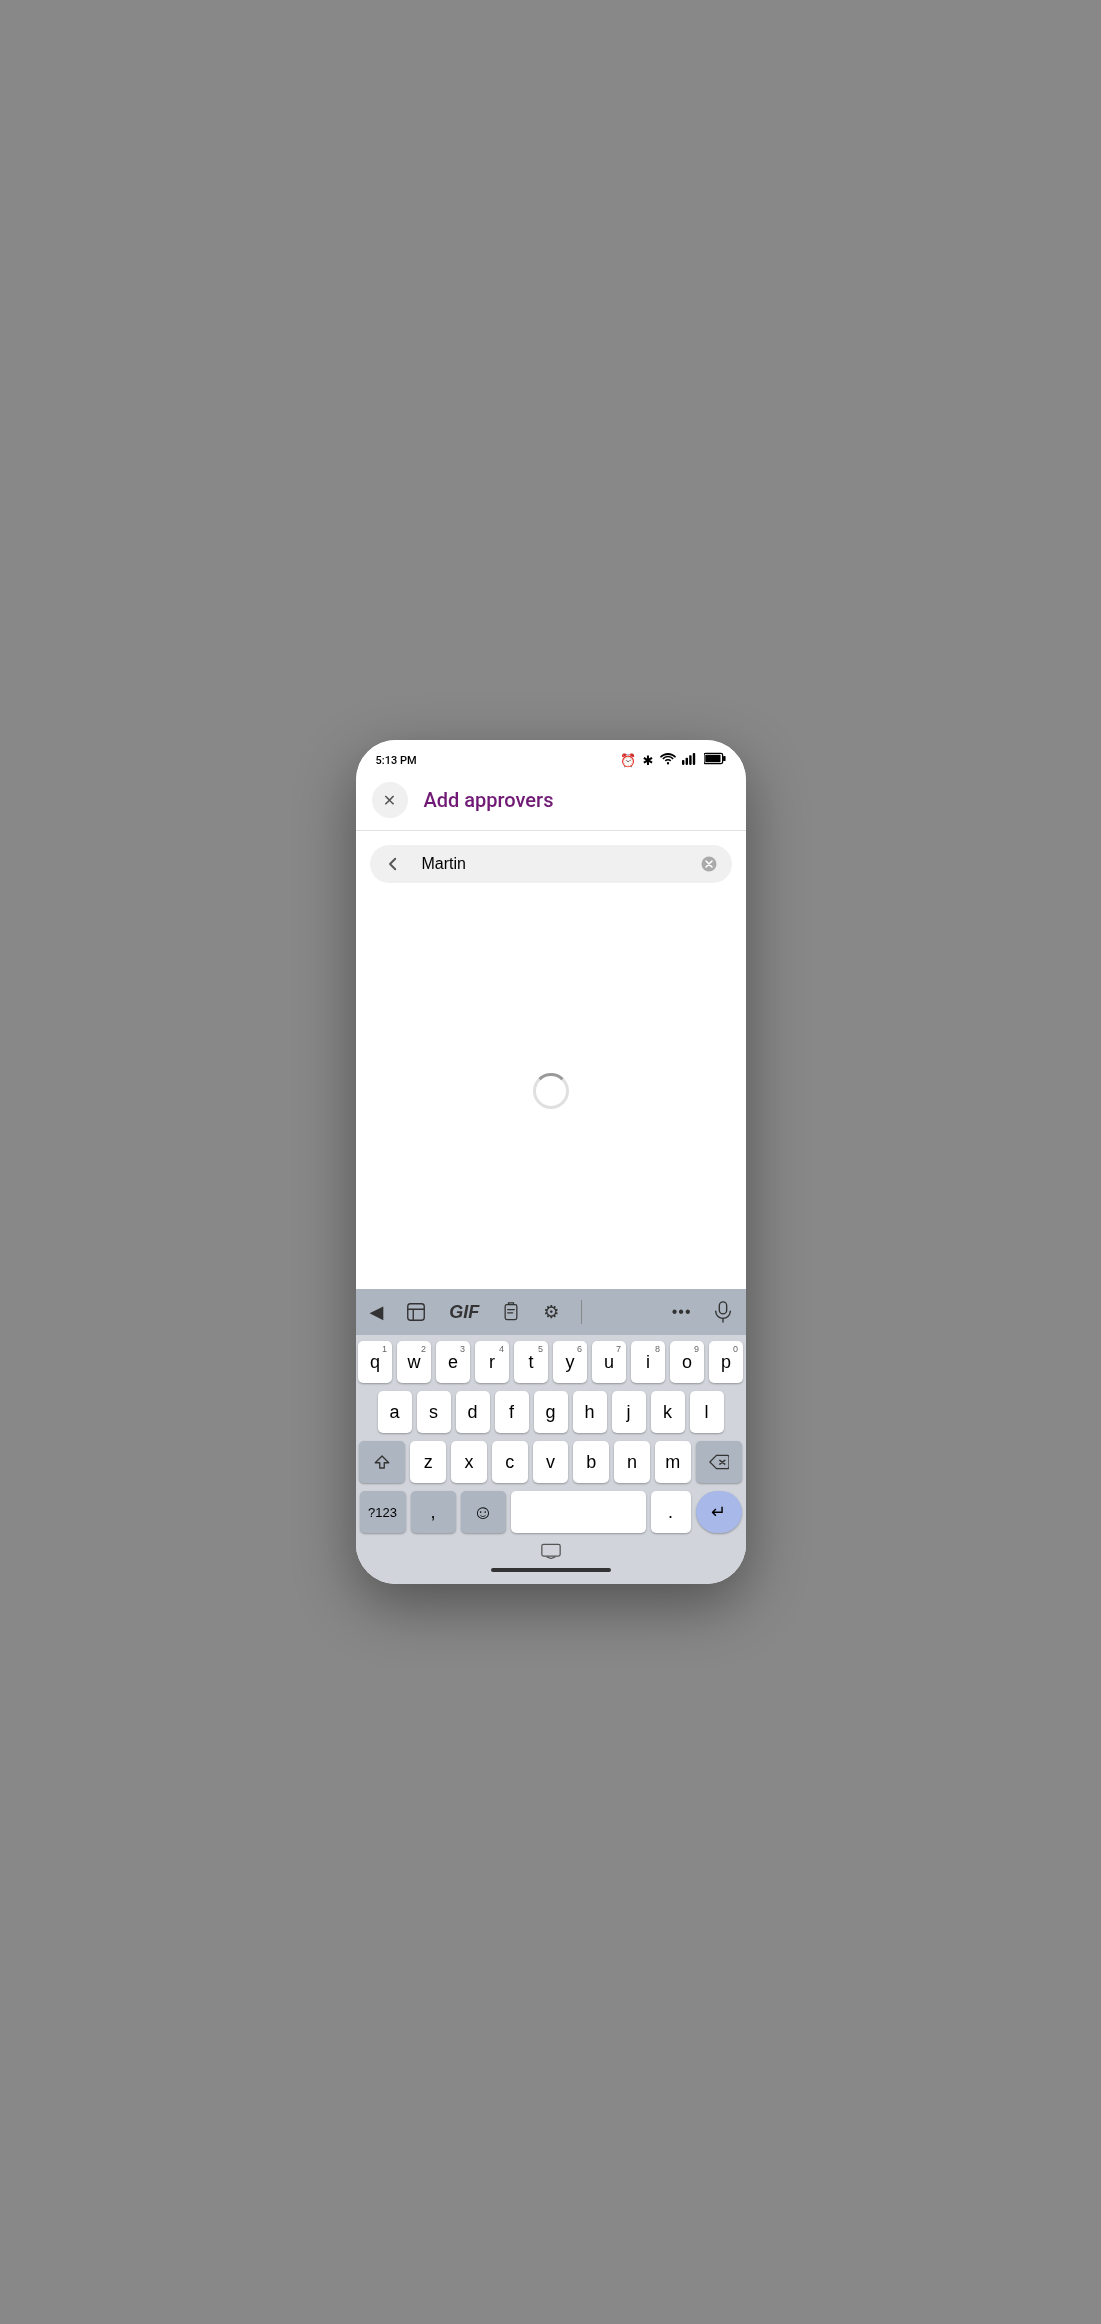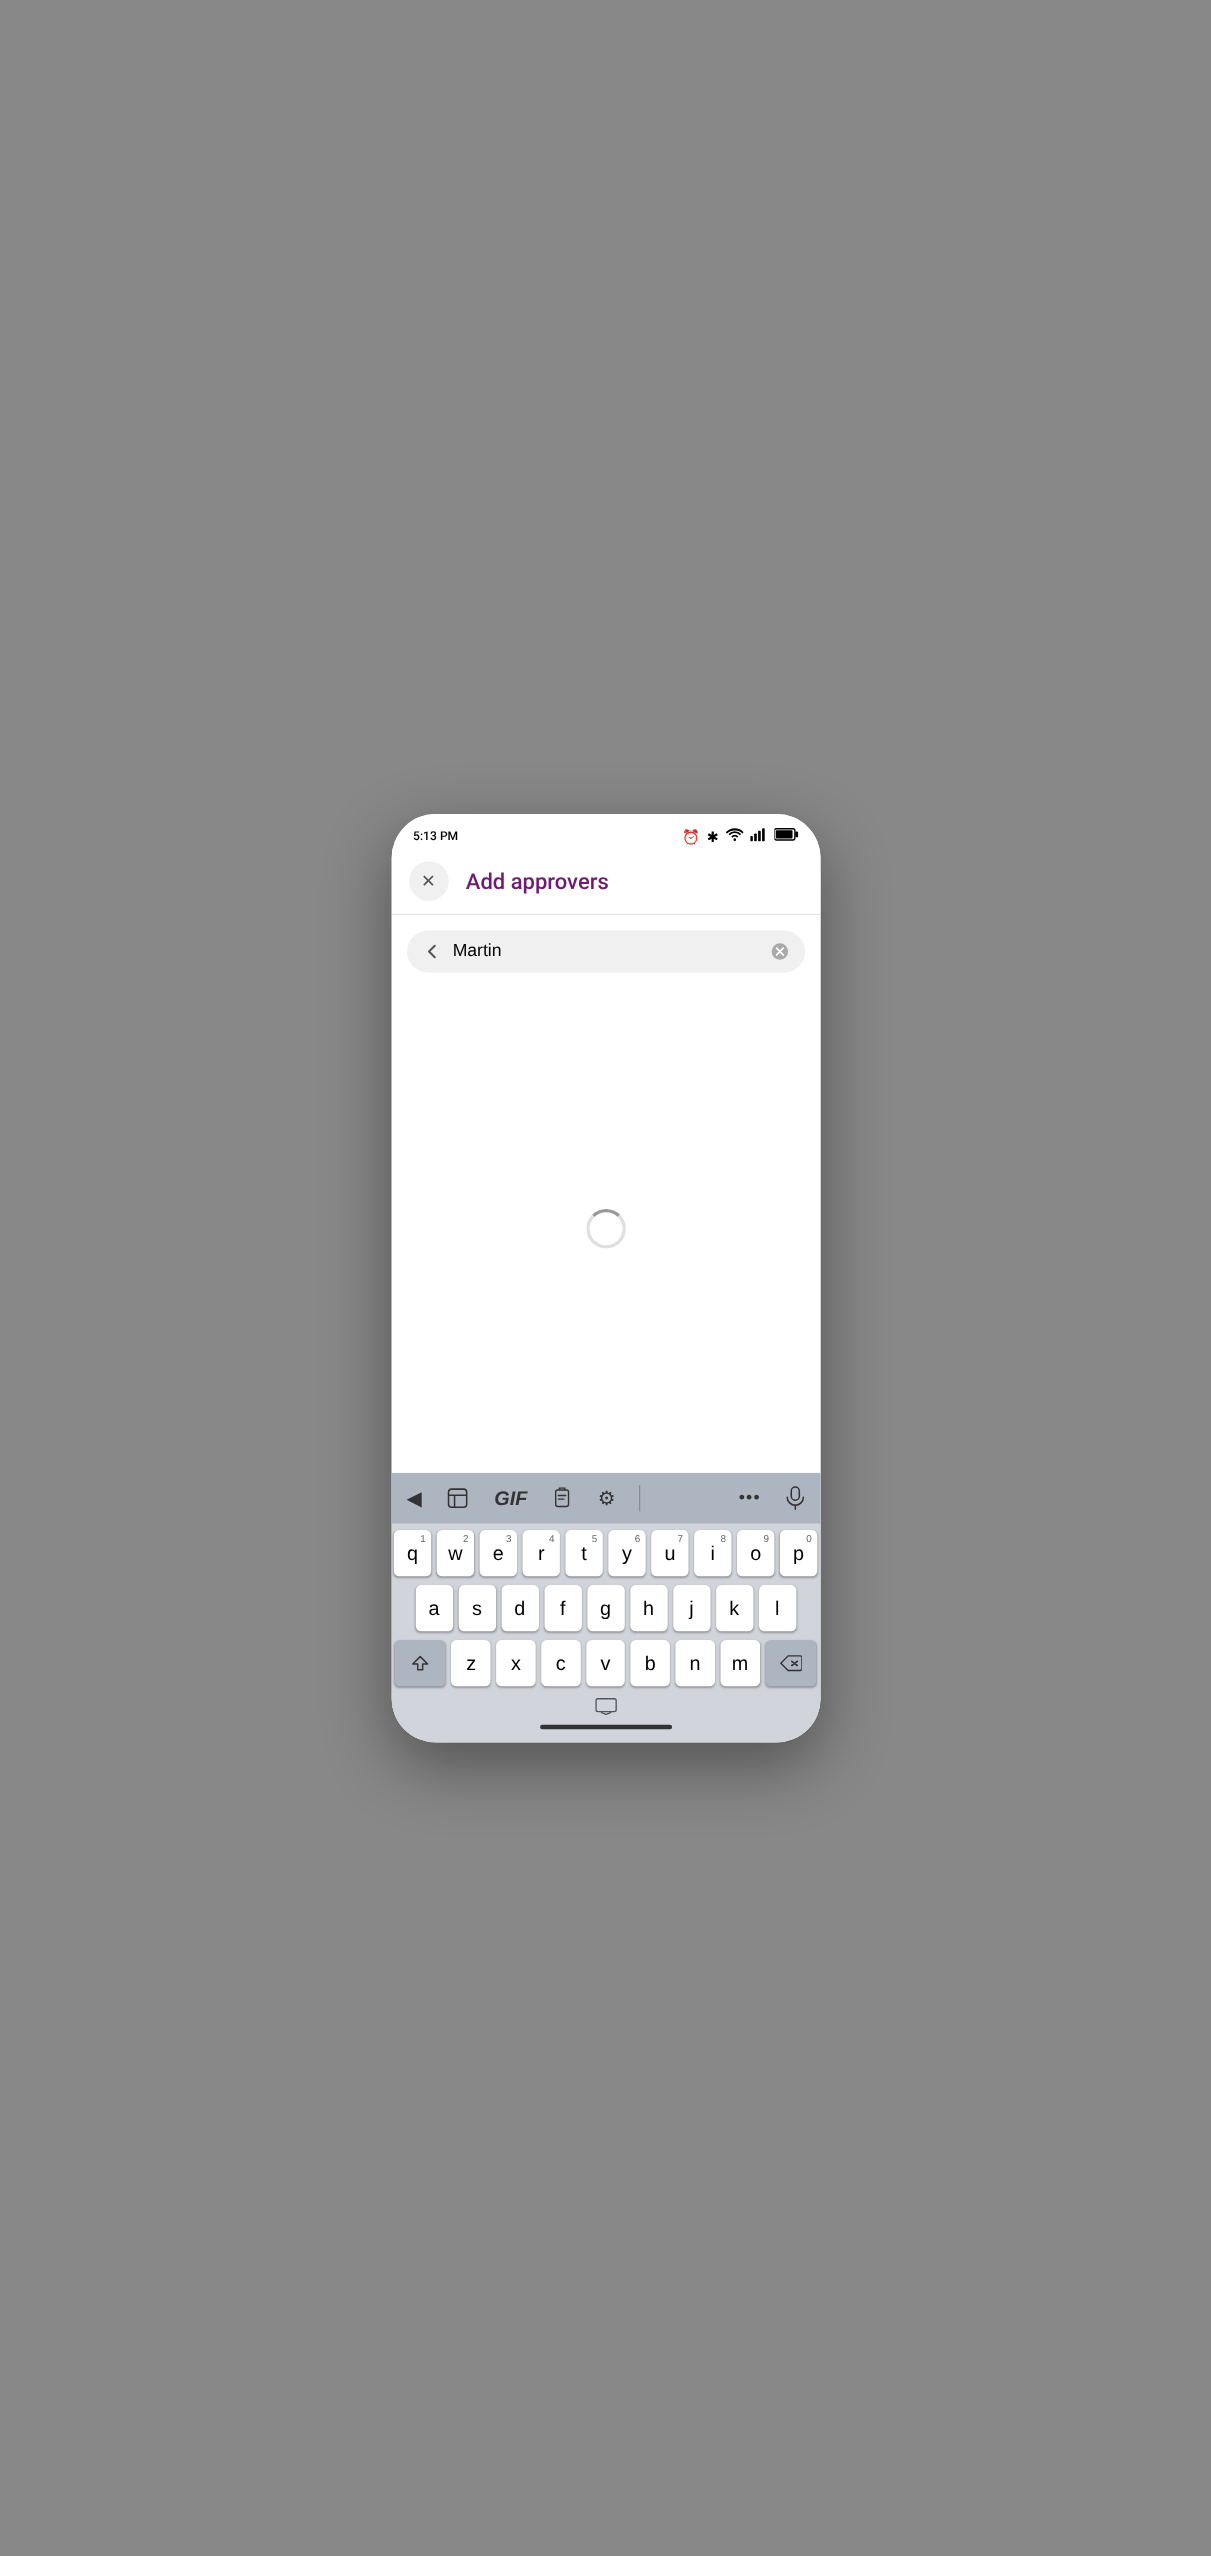--- a/index.html
+++ b/index.html
@@ -83,21 +83,21 @@
       padding: 14px 14px 10px;
       background: #fff;
       flex-shrink: 0;
     }
     .search-box {
       display: flex;
       align-items: center;
       background: #f0f0f0;
       border-radius: 28px;
       padding: 10px 14px;
-      gap: 10px;
+      gap: 20px;
     }
     .search-back-btn {
       background: none;
       border: none;
       cursor: pointer;
       color: #555;
       font-size: 18px;
       display: flex;
       align-items: center;
       padding: 0;
@@ -418,20 +418,28 @@
         <button class="key">n</button>
         <button class="key">m</button>
         <button class="key key-backspace">
           <svg width="20" height="16" viewBox="0 0 24 18" fill="none">
             <path d="M9 1H22a2 2 0 0 1 2 2v12a2 2 0 0 1-2 2H9l-8-8 8-8z" stroke="#333" stroke-width="1.5" fill="none"></path>
             <path d="M13 7l6 4.5M19 7l-6 4.5" stroke="#333" stroke-width="1.8" stroke-linecap="round"></path>
           </svg>
         </button>
       </div>
 
+      <div class="key-row">
+        <button class="key key-symbol" style="font-size:13px;">?123</button>
+        <button class="key key-emoji" style="font-size:18px;">,</button>
+        <button class="key key-emoji" style="font-size:20px;">☺</button>
+        <button class="key key-space"></button>
+        <button class="key key-period">.</button>
+        <button class="key key-enter">↵</button>
+      </div>
     </div>
 
     <div class="bottom-bar">
       <button class="hide-keyboard-btn">
         <svg width="20" height="16" viewBox="0 0 24 18" fill="none">
           <rect x="1" y="1" width="22" height="14" rx="2" stroke="#555" stroke-width="1.5" fill="none"></rect>
           <path d="M7 16l5 2 5-2" stroke="#555" stroke-width="1.5" stroke-linecap="round" stroke-linejoin="round"></path>
         </svg>
       </button>
       <div class="home-indicator"></div>

